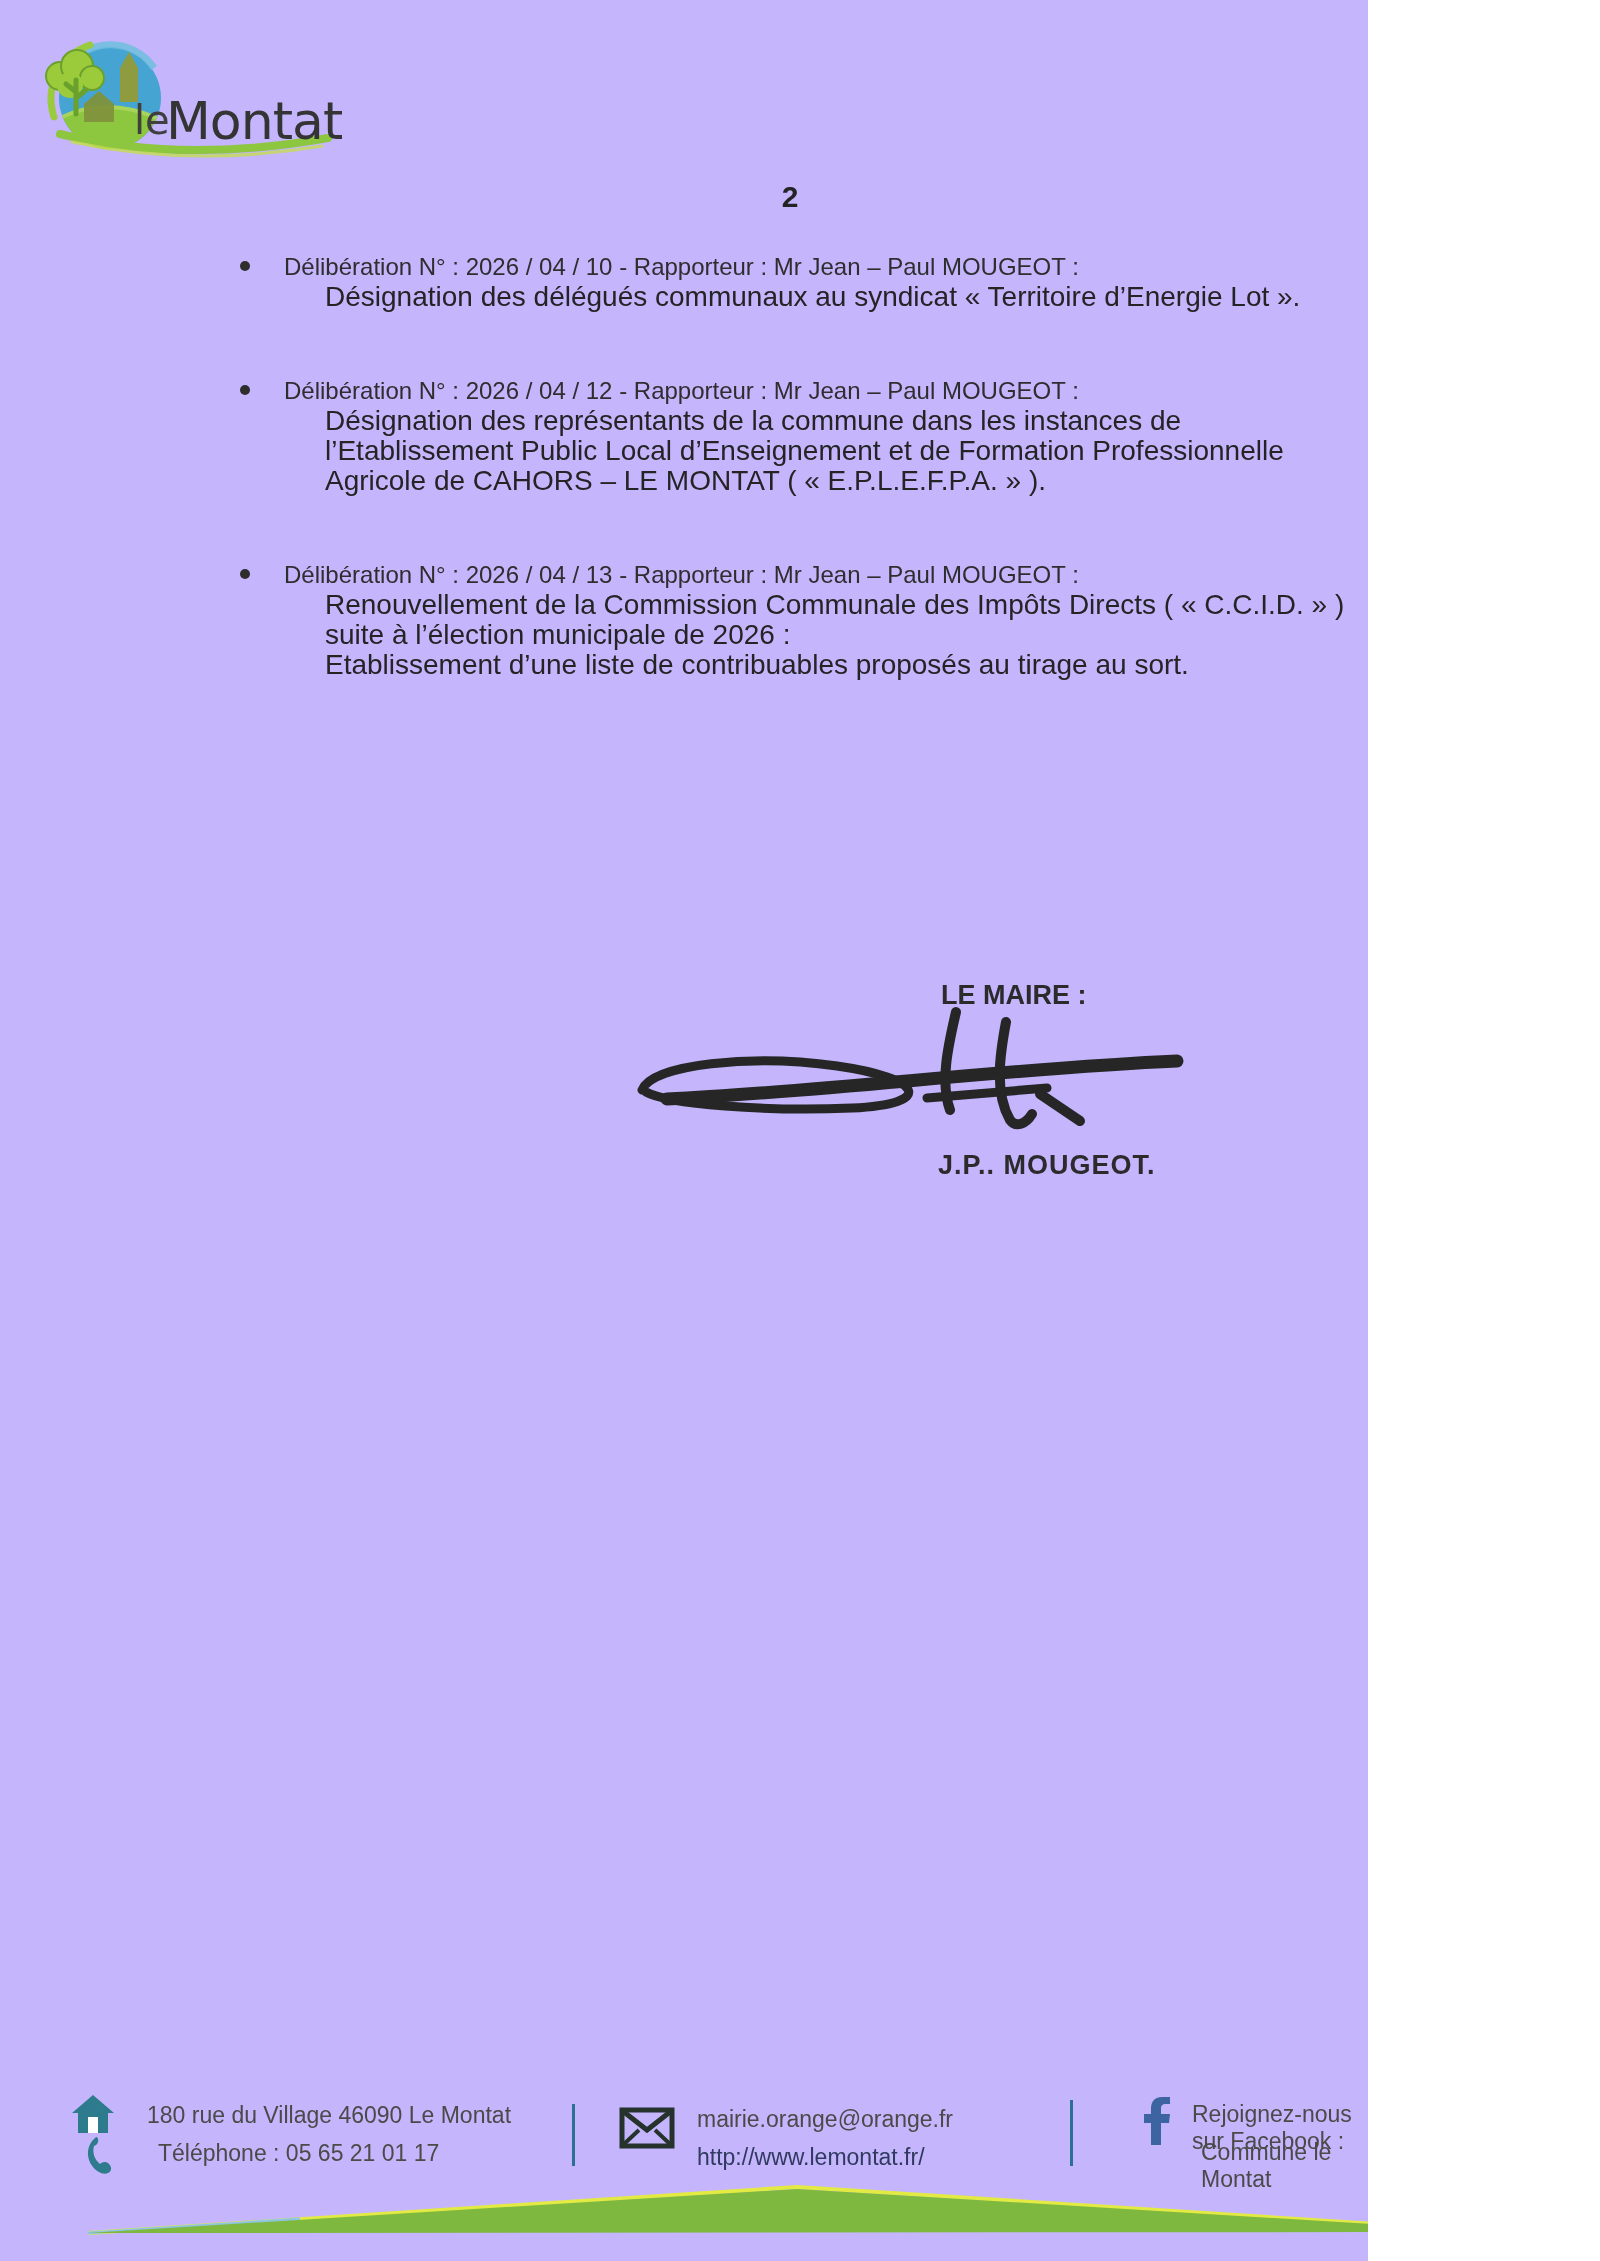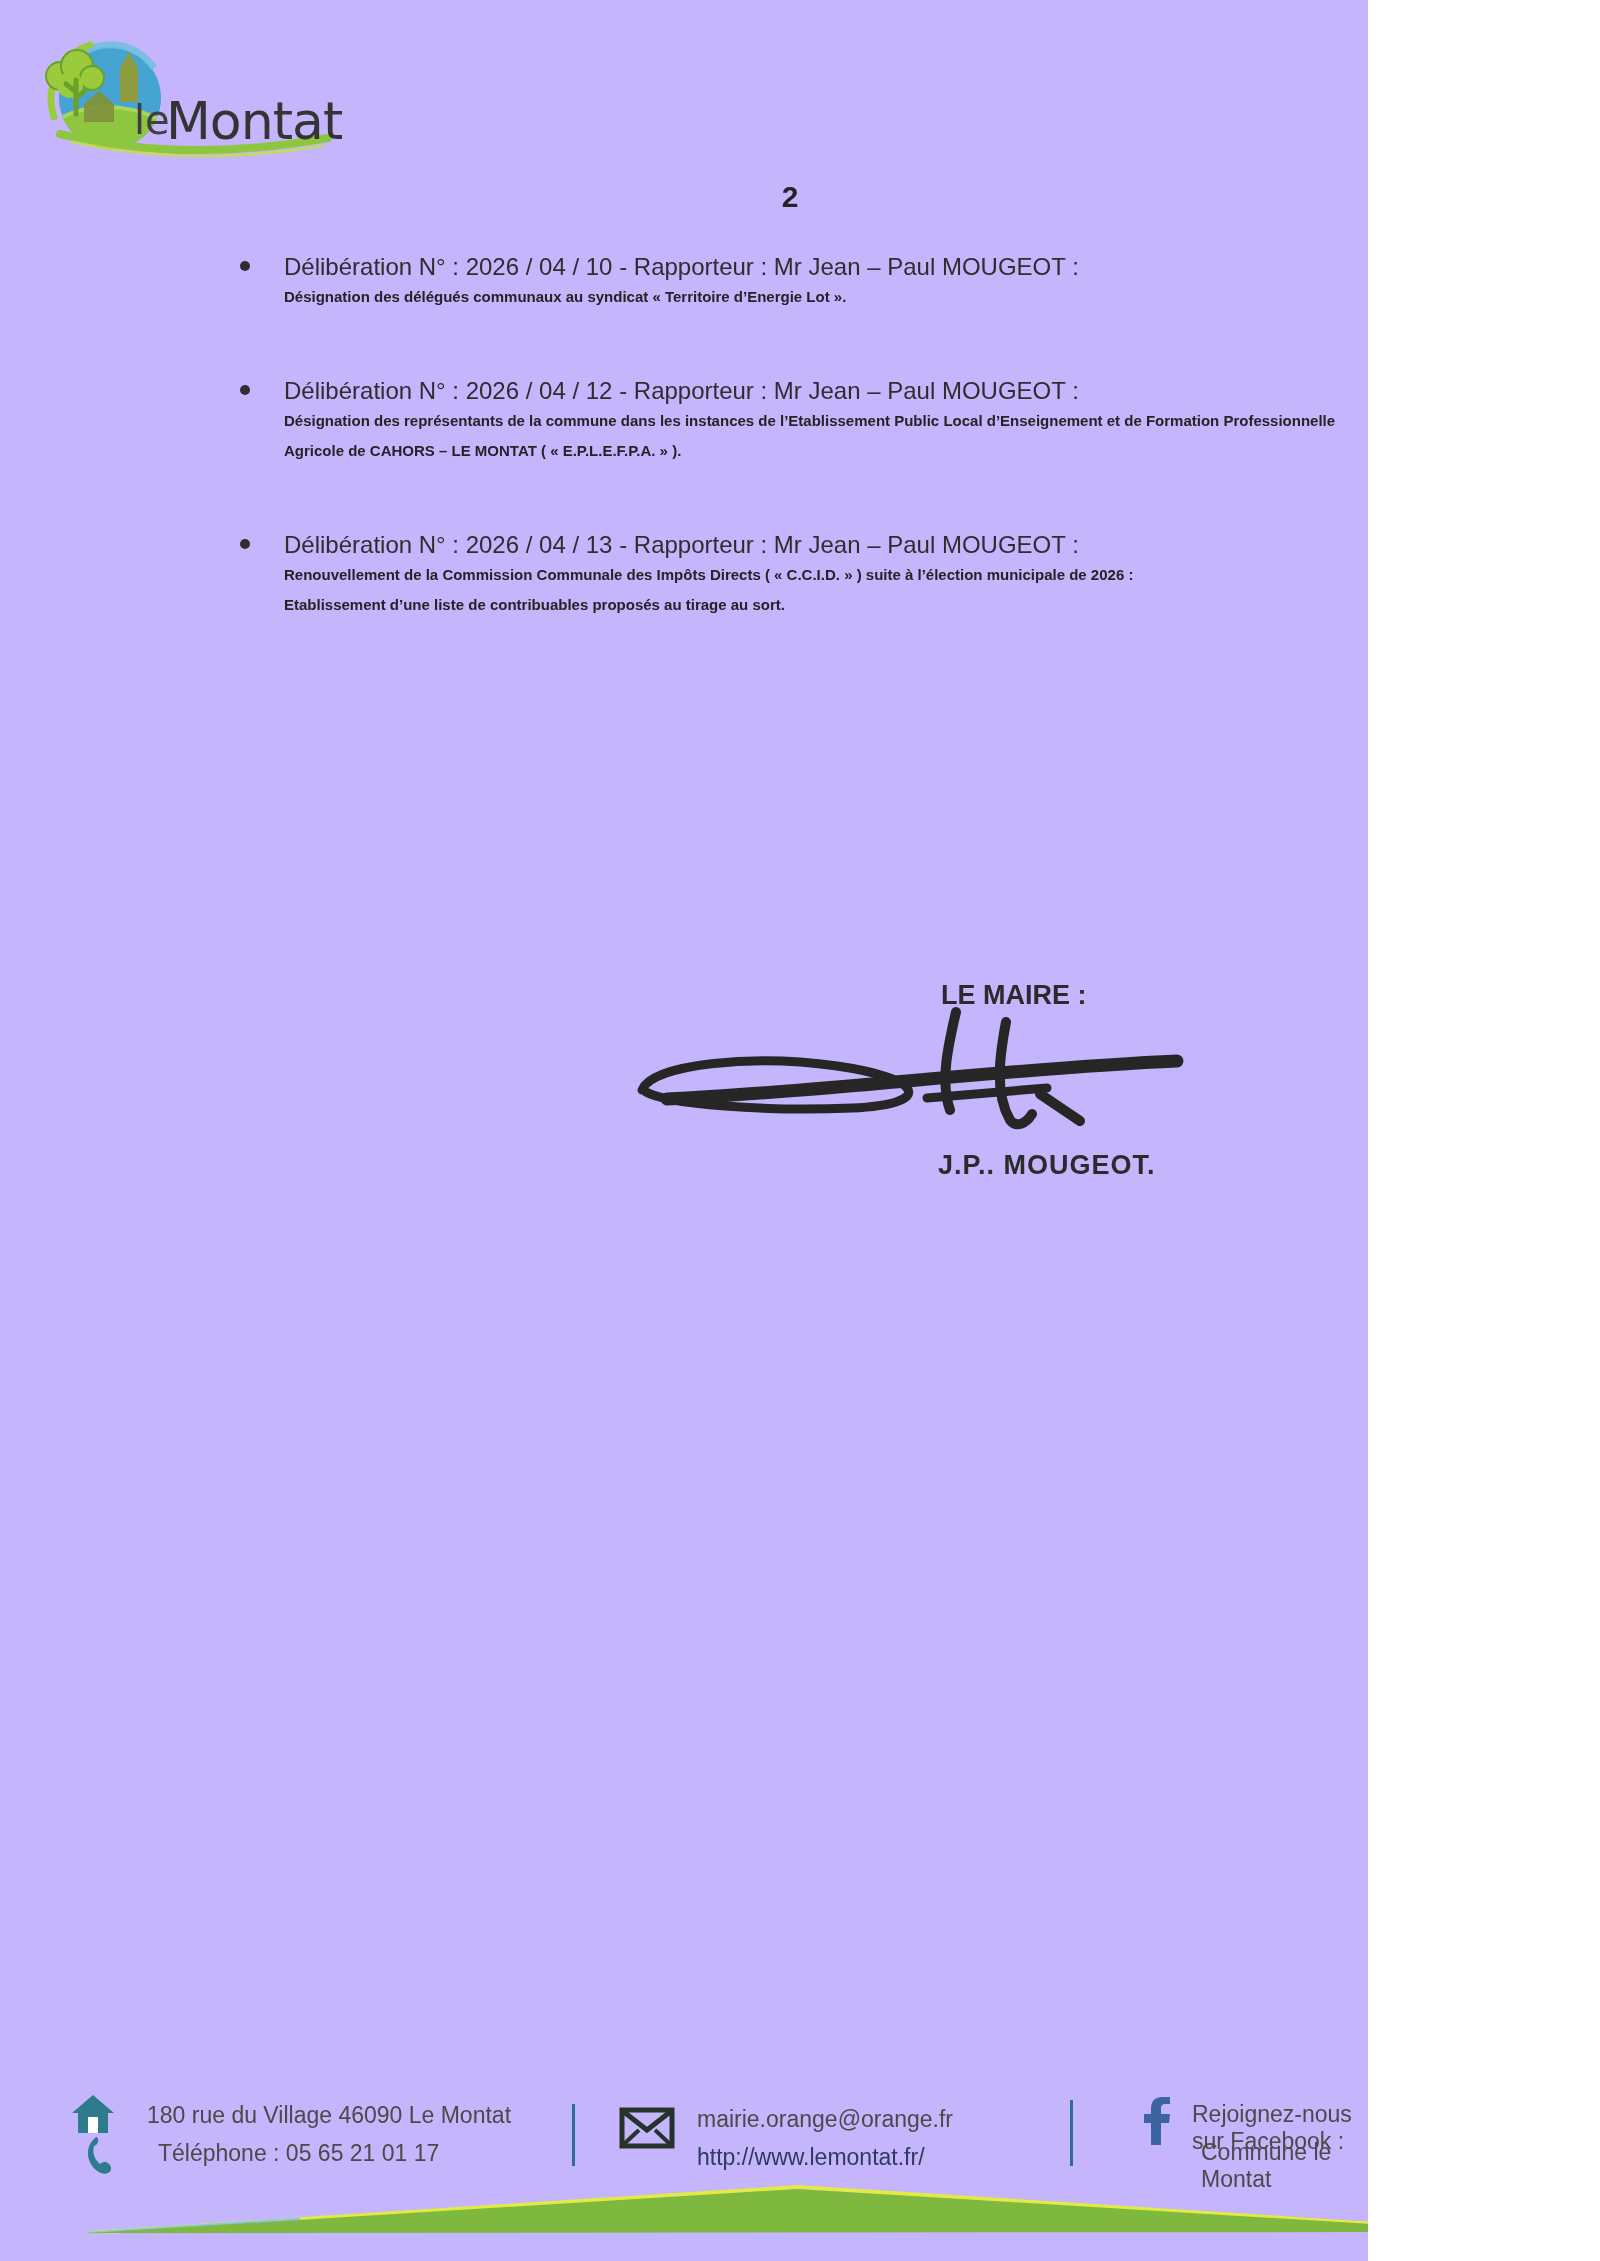--- a/index.html
+++ b/index.html
@@ -14,21 +14,21 @@
     font-size:30px;font-weight:bold;color:#242424;
   }
   
   .delib-list{position:absolute;left:240px;top:252px;width:1130px;}
   .delib{position:relative;padding-left:44px;margin-bottom:64px;}
   .delib .dot{
     position:absolute;left:0;top:9px;width:10px;height:10px;border-radius:50%;
     background:#2e2e2e;
   }
   .delib-header{font-size:24px;line-height:30px;color:#2e2e2e;}
-  .delib-body{font-size:15px;line-height:30px;font-weight:bold;color:#242424;}
+  .delib-body{font-size:28px;line-height:30px;font-weight:normal;color:#242424;margin-left:41px;}
   
   .maire-title{position:absolute;left:941px;top:980px;font-size:27px;font-weight:bold;color:#2b2b2b;}
   .signature{position:absolute;left:612px;top:1002px;width:600px;height:135px;}
   .maire-name{position:absolute;left:938px;top:1150px;font-size:27px;font-weight:bold;letter-spacing:1px;color:#2b2b2b;}
   
   .footer-text{position:absolute;font-size:23px;color:#4a4a48;}
   .f-address{left:147px;top:2102px;}
   .f-phone{left:158px;top:2140px;}
   .f-email{left:697px;top:2106px;}
   .f-website{left:697px;top:2144px;color:#303a5e;cursor:pointer;}

